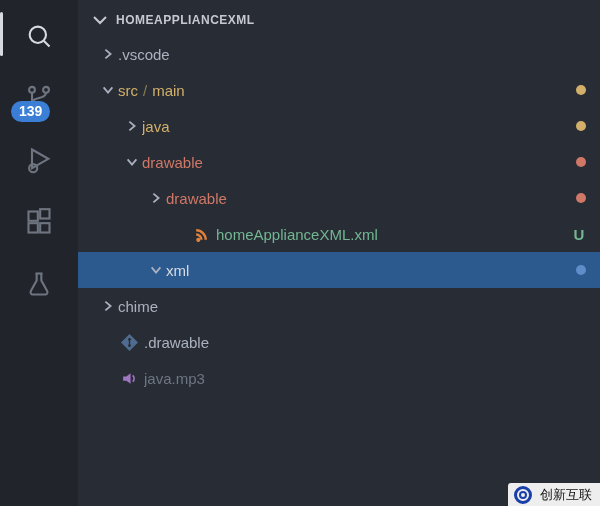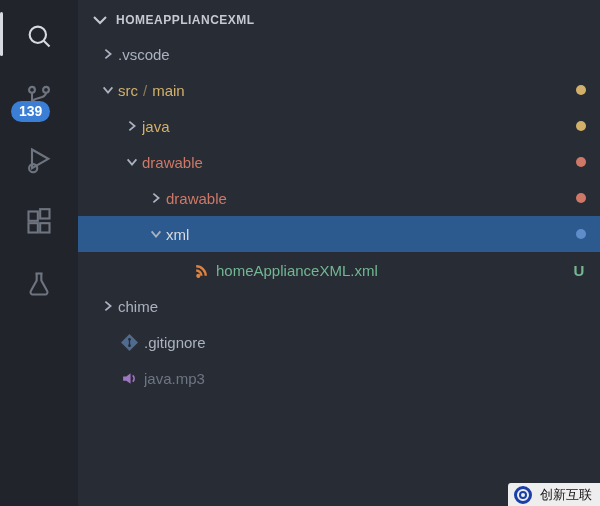--- a/index.html
+++ b/index.html
@@ -208,42 +208,42 @@
       <li class="tree-row">
         <span class="indent" style="width: 68px;"></span>
         <span class="twisty">
           <svg viewBox="0 0 16 16">
             <path d="M5 3l6 5-6 5"></path>
           </svg>
         </span>
         <span class="label c-red">drawable</span>
         <span class="status-dot dot-red"></span>
       </li>
-      <li class="tree-row selected">
-        <span class="indent" style="width: 68px;"></span>
-        <span class="twisty">
-          <svg viewBox="0 0 16 16">
-            <path d="M3 5l5 6 5-6"></path>
-          </svg>
-        </span>
-        <span class="label c-white">xml</span>
-        <span class="status-dot dot-blue"></span>
-      </li>
       <li class="tree-row">
         <span class="indent" style="width: 92px;"></span>
         <span class="twisty"></span>
         <span class="file-icon">
           <svg viewBox="0 0 16 16">
             <path d="M3 13a2 2 0 1 0 0-0.001" fill="#e0823d"></path>
             <path d="M3 8a5 5 0 0 1 5 5" fill="none" stroke="#e0823d" stroke-width="2.2"></path>
             <path d="M3 4a9 9 0 0 1 9 9" fill="none" stroke="#e0823d" stroke-width="2.2"></path>
           </svg>
         </span>
         <span class="label c-green">homeApplianceXML.xml</span>
         <span class="status-letter status-green">U</span>
+      </li>
+      <li class="tree-row selected">
+        <span class="indent" style="width: 68px;"></span>
+        <span class="twisty">
+          <svg viewBox="0 0 16 16">
+            <path d="M3 5l5 6 5-6"></path>
+          </svg>
+        </span>
+        <span class="label c-white">xml</span>
+        <span class="status-dot dot-blue"></span>
       </li>
       <li class="tree-row">
         <span class="indent" style="width: 20px;"></span>
         <span class="twisty">
           <svg viewBox="0 0 16 16">
             <path d="M5 3l6 5-6 5"></path>
           </svg>
         </span>
         <span class="label c-grey">chime</span>
       </li>
@@ -251,21 +251,21 @@
         <span class="indent" style="width: 20px;"></span>
         <span class="twisty"></span>
         <span class="file-icon">
           <svg viewBox="0 0 16 16">
             <path d="M8 0l8 8-8 8-8-8z" fill="#4f6b8f"></path>
             <circle cx="8" cy="5" r="1.3" fill="#282c34"></circle>
             <circle cx="8" cy="11" r="1.3" fill="#282c34"></circle>
             <path d="M8 5v6" stroke="#282c34" stroke-width="1.2"></path>
           </svg>
         </span>
-        <span class="label c-grey">.gitignore</span>
+        <span class="label c-grey">.drawable</span>
       </li>
       <li class="tree-row">
         <span class="indent" style="width: 20px;"></span>
         <span class="twisty"></span>
         <span class="file-icon">
           <svg viewBox="0 0 16 16">
             <path d="M2 6v4h3l4 3V3L5 6z" fill="#9f76c4"></path>
             <path d="M11 5a4 4 0 0 1 0 6" fill="none" stroke="#9f76c4" stroke-width="1.5"></path>
           </svg>
         </span>

